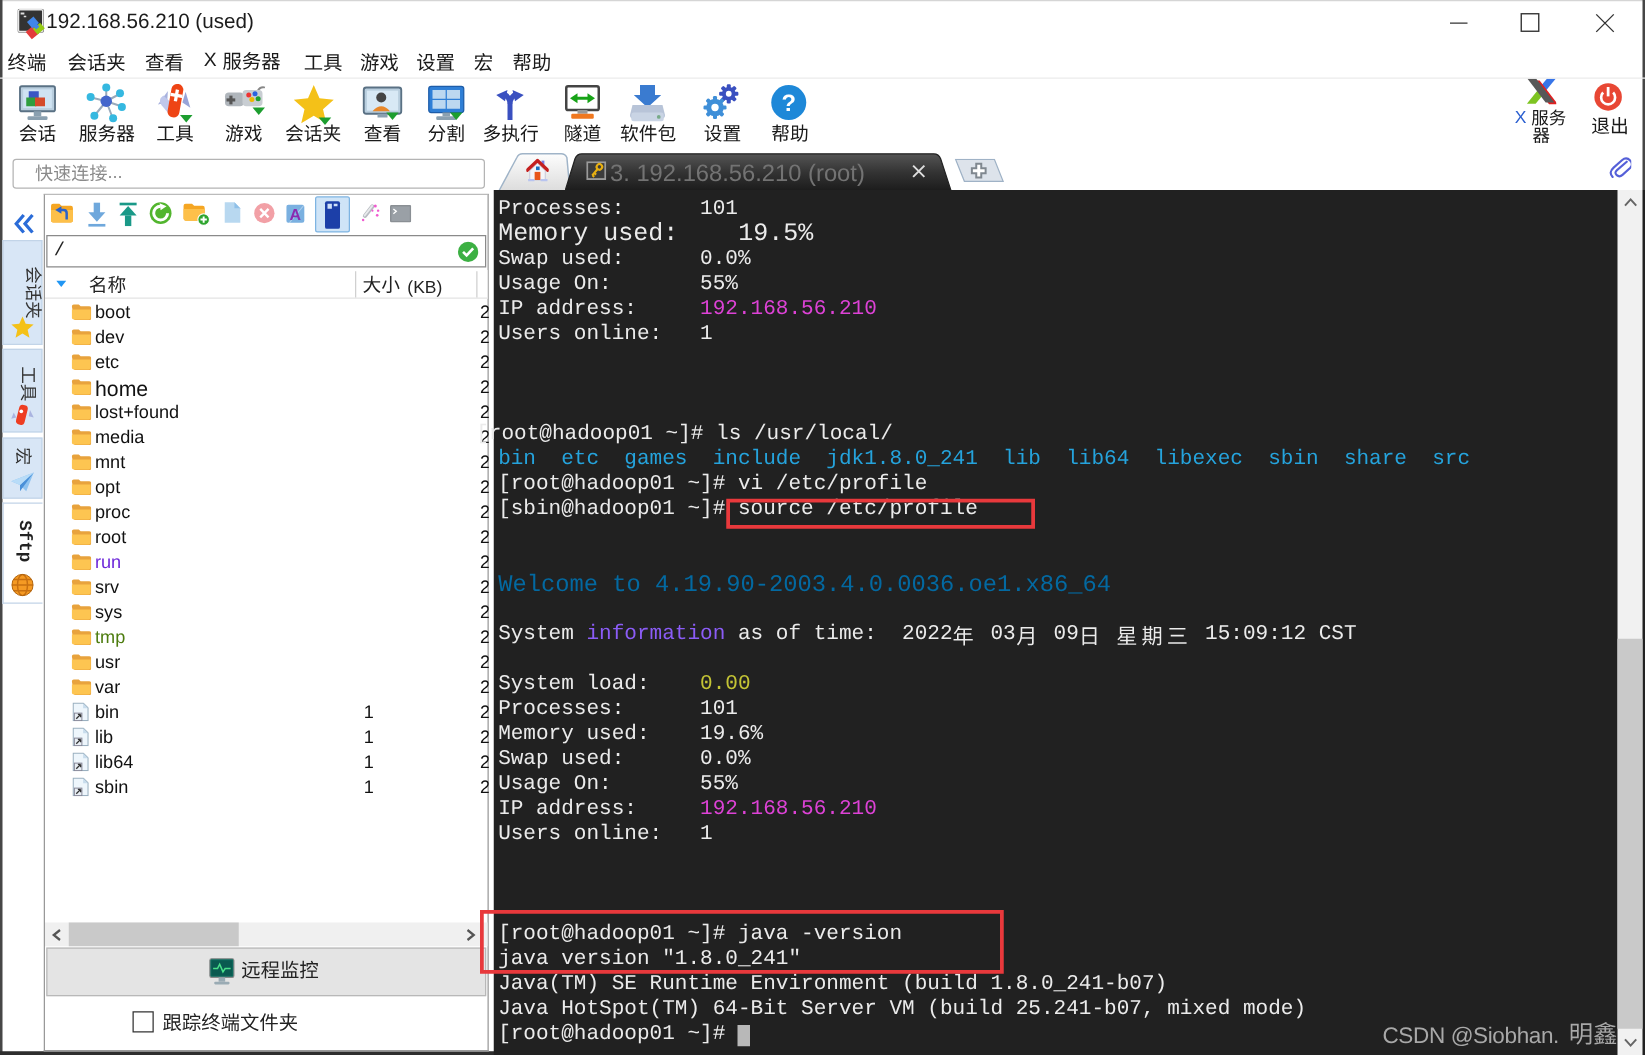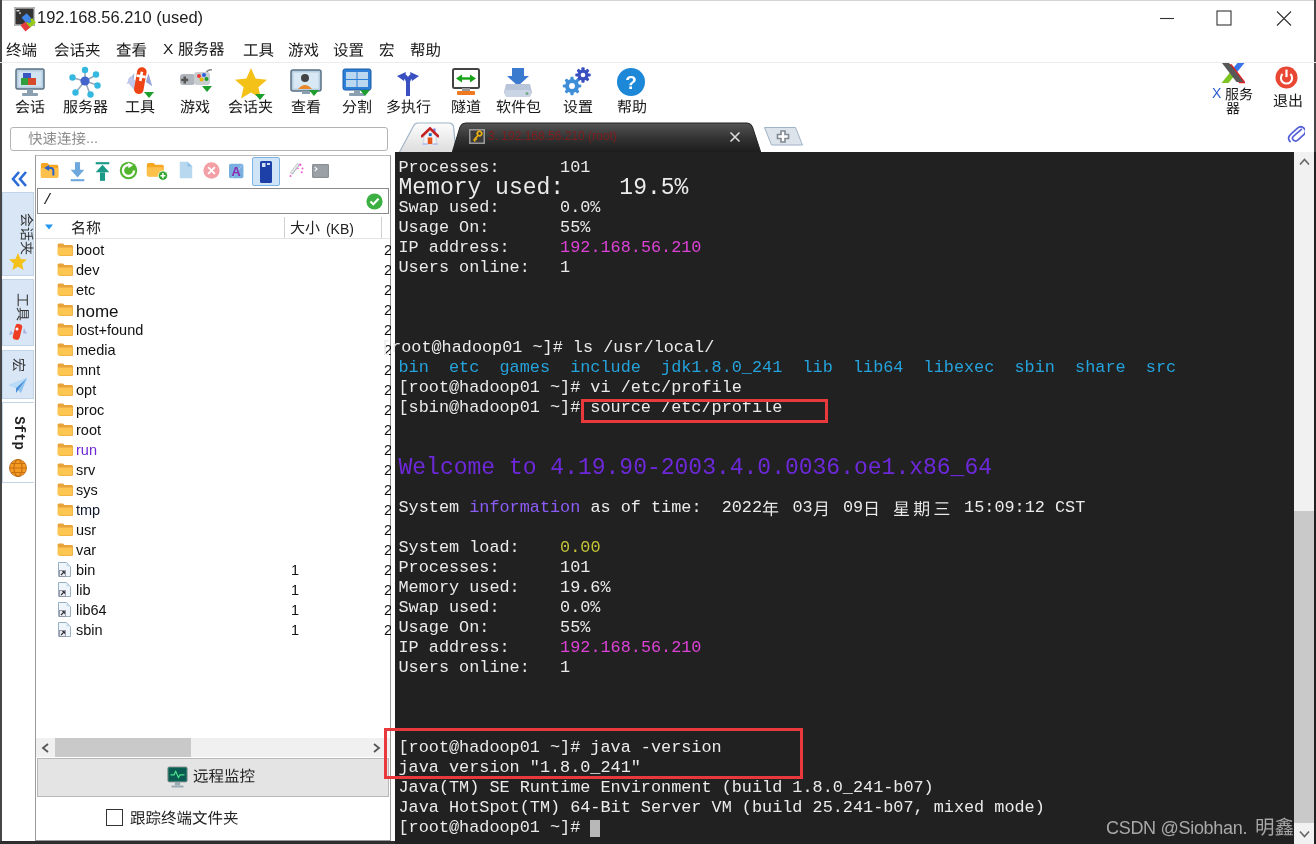--- a/index.html
+++ b/index.html
@@ -476,21 +476,21 @@
 <svg class="abs" style="left:57px;top:483px" width="16" height="13" viewBox="0 0 16 13">
 <path d="M0.5 2 q0-1.5 1.5-1.5 h4 l1.5 1.5 h7 q1.5 0 1.5 1.5 v8 q0 1.5-1.5 1.5 h-11 q-1.5 0-1.5-1.5z" fill="#e8a33d"></path>
 <path d="M0.5 4.5 h15 v6.5 q0 1.5-1.5 1.5 h-12 q-1.5 0-1.5-1.5z" fill="#fdc551"></path>
   </svg>
 <div class="abs" style="left:76px;top:482px;font-size:14.5px;color:#111">sys</div>
 <div class="abs" style="left:384px;top:482px;width:7px;overflow:hidden;font-size:14.5px;color:#111">2</div>
 <svg class="abs" style="left:57px;top:503px" width="16" height="13" viewBox="0 0 16 13">
 <path d="M0.5 2 q0-1.5 1.5-1.5 h4 l1.5 1.5 h7 q1.5 0 1.5 1.5 v8 q0 1.5-1.5 1.5 h-11 q-1.5 0-1.5-1.5z" fill="#e8a33d"></path>
 <path d="M0.5 4.5 h15 v6.5 q0 1.5-1.5 1.5 h-12 q-1.5 0-1.5-1.5z" fill="#fdc551"></path>
   </svg>
-<div class="abs" style="left:76px;top:502px;font-size:14.5px;color:#0f172a">tmp</div>
+<div class="abs" style="left:76px;top:502px;font-size:14.5px;color:#4d7c0f">tmp</div>
 <div class="abs" style="left:384px;top:502px;width:7px;overflow:hidden;font-size:14.5px;color:#111">2</div>
 <svg class="abs" style="left:57px;top:523px" width="16" height="13" viewBox="0 0 16 13">
 <path d="M0.5 2 q0-1.5 1.5-1.5 h4 l1.5 1.5 h7 q1.5 0 1.5 1.5 v8 q0 1.5-1.5 1.5 h-11 q-1.5 0-1.5-1.5z" fill="#e8a33d"></path>
 <path d="M0.5 4.5 h15 v6.5 q0 1.5-1.5 1.5 h-12 q-1.5 0-1.5-1.5z" fill="#fdc551"></path>
   </svg>
 <div class="abs" style="left:76px;top:522px;font-size:14.5px;color:#111">usr</div>
 <div class="abs" style="left:384px;top:522px;width:7px;overflow:hidden;font-size:14.5px;color:#111">2</div>
 <svg class="abs" style="left:57px;top:543px" width="16" height="13" viewBox="0 0 16 13">
 <path d="M0.5 2 q0-1.5 1.5-1.5 h4 l1.5 1.5 h7 q1.5 0 1.5 1.5 v8 q0 1.5-1.5 1.5 h-11 q-1.5 0-1.5-1.5z" fill="#e8a33d"></path>
 <path d="M0.5 4.5 h15 v6.5 q0 1.5-1.5 1.5 h-12 q-1.5 0-1.5-1.5z" fill="#fdc551"></path>
@@ -593,44 +593,44 @@
     </defs>
 <path d="M0 31 L8 5 Q9.5 1 13.5 1 L295 1 Q299 1 300.5 5 L309 31 Z" fill="url(#at)" stroke="#222" stroke-width="1"></path>
   </svg>
 <svg class="abs" style="left:469px;top:129px" width="16" height="15" viewBox="0 0 16 15">
 <rect x="0.75" y="0.75" width="14.5" height="13.5" fill="#3c3c3c" stroke="#9a9a9a" stroke-width="1.5"></rect>
 <g transform="rotate(40 8 7.5)">
       <circle cx="8" cy="3.6" r="2.2" fill="none" stroke="#e8b012" stroke-width="1.7"></circle>
 <path d="M8 5.8 L8 12.5 M8 10 h2 M8 12.3 h2" stroke="#e8b012" stroke-width="1.7"></path>
     </g>
   </svg>
-<div class="abs" style="left:488px;top:129px;font-size:12px;color:#7f1d1d">3. 192.168.56.210 (root)</div>
+<div class="abs" style="left:488px;top:129px;font-size:19px;color:#737373">3. 192.168.56.210 (root)</div>
 <svg class="abs" style="left:729px;top:131px" width="12" height="12" viewBox="0 0 12 12">
     <path d="M1.5 1.5 L10.5 10.5 M10.5 1.5 L1.5 10.5" stroke="#ddd" stroke-width="1.6"></path>
   </svg>
 <svg class="abs" style="left:762px;top:127px" width="42" height="19" viewBox="0 0 42 19">
 <path d="M2.5 0.5 L33.5 0.5 L40.5 18 L9.5 18 Z" fill="#dde3eb" stroke="#9fb2c6" stroke-width="1"></path>
 <path d="M19 4 h4 v3.5 h3.5 v4 h-3.5 v3.5 h-4 v-3.5 h-3.5 v-4 h3.5 z" fill="#fff" stroke="#808890" stroke-width="1.6"></path>
   </svg>
 <svg class="abs" style="left:1287px;top:124px" width="18" height="20" viewBox="0 0 18 20">
 <path d="M13.5 4.5 L7 12.5 Q5 15 7.5 16.5 Q10 18 12 15.5 L17 9 Q19.5 5.5 16 3 Q12.5 0.5 9.5 4 L4 11 Q0.5 15.5 4.5 18.5" fill="none" stroke="#5560d8" stroke-width="1.7" stroke-linecap="round" transform="rotate(10 9 10)"></path>
   </svg>
 <div class="abs" style="left:395px;top:152px;width:921px;height:692px;background:#212121"></div>
 <span class="abs mono" style="left:398.5px;top:158px;font-size:16.83px;line-height:20px;color:#ebebeb;white-space:pre">Processes:      101</span>
-<span class="abs mono" style="left:398.5px;top:178px;font-size:23px;line-height:20px;color:#ebebeb;white-space:pre">Memory used:    19.5%</span>
+<span class="abs mono" style="left:398.5px;top:178px;font-size:20px;line-height:20px;color:#ebebeb;white-space:pre">Memory used:    19.5%</span>
 <span class="abs mono" style="left:398.5px;top:198px;font-size:16.83px;line-height:20px;color:#ebebeb;white-space:pre">Swap used:      0.0%</span>
 <span class="abs mono" style="left:398.5px;top:218px;font-size:16.83px;line-height:20px;color:#ebebeb;white-space:pre">Usage On:       55%</span>
 <span class="abs mono" style="left:398.5px;top:238px;font-size:16.83px;line-height:20px;color:#ebebeb;white-space:pre">IP address:     </span>
 <span class="abs mono" style="left:560.1px;top:238px;font-size:16.83px;line-height:20px;color:#dd42d6;white-space:pre">192.168.56.210</span>
 <span class="abs mono" style="left:398.5px;top:258px;font-size:16.83px;line-height:20px;color:#ebebeb;white-space:pre">Users online:   1</span>
 <span class="abs mono" style="left:381px;top:338px;font-size:16.83px;line-height:20px;color:#ebebeb;white-space:pre">[root@hadoop01 ~]# ls /usr/local/</span>
 <span class="abs mono" style="left:398.5px;top:358px;font-size:16.83px;line-height:20px;color:#25a3dc;white-space:pre">bin  etc  games  include  jdk1.8.0_241  lib  lib64  libexec  sbin  share  src</span>
 <span class="abs mono" style="left:398.5px;top:378px;font-size:16.83px;line-height:20px;color:#ebebeb;white-space:pre">[root@hadoop01 ~]# vi /etc/profile</span>
 <span class="abs mono" style="left:398.5px;top:398px;font-size:16.83px;line-height:20px;color:#ebebeb;white-space:pre">[sbin@hadoop01 ~]# source /etc/profile</span>
-<span class="abs mono" style="left:398.5px;top:458px;font-size:23px;line-height:20px;color:#6d28d9;white-space:pre">Welcome to 4.19.90-2003.4.0.0036.oe1.x86_64</span>
+<span class="abs mono" style="left:398.5px;top:458px;font-size:19px;line-height:20px;color:#0369a1;white-space:pre">Welcome to 4.19.90-2003.4.0.0036.oe1.x86_64</span>
 <span class="abs mono" style="left:398.5px;top:498px;font-size:16.83px;line-height:20px;color:#ebebeb;white-space:pre">System </span>
 <span class="abs mono" style="left:469.2px;top:498px;font-size:16.83px;line-height:20px;color:#8b5cf6;white-space:pre">information</span>
 <span class="abs mono" style="left:580.3px;top:498px;font-size:16.83px;line-height:20px;color:#ebebeb;white-space:pre"> as of time:  2022</span>
 <span class="abs mono" style="left:792.4px;top:498px;font-size:16.83px;line-height:20px;color:#ebebeb;white-space:pre">03</span>
 <span class="abs mono" style="left:842.9px;top:498px;font-size:16.83px;line-height:20px;color:#ebebeb;white-space:pre">09</span>
 <span class="abs mono" style="left:964.1px;top:498px;font-size:16.83px;line-height:20px;color:#ebebeb;white-space:pre">15:09:12 CST</span>
 <div class="abs" style="left:762.1px;top:499.5px;line-height:0"><svg style="vertical-align:top" width="20.2" height="17" viewBox="0 0 1188 1000" fill="#ebebeb">
       <use href="#u5e74" x="0"></use>
     </svg></div>
 <div class="abs" style="left:812.6px;top:499.5px;line-height:0"><svg style="vertical-align:top" width="20.2" height="17" viewBox="0 0 1188 1000" fill="#ebebeb">

